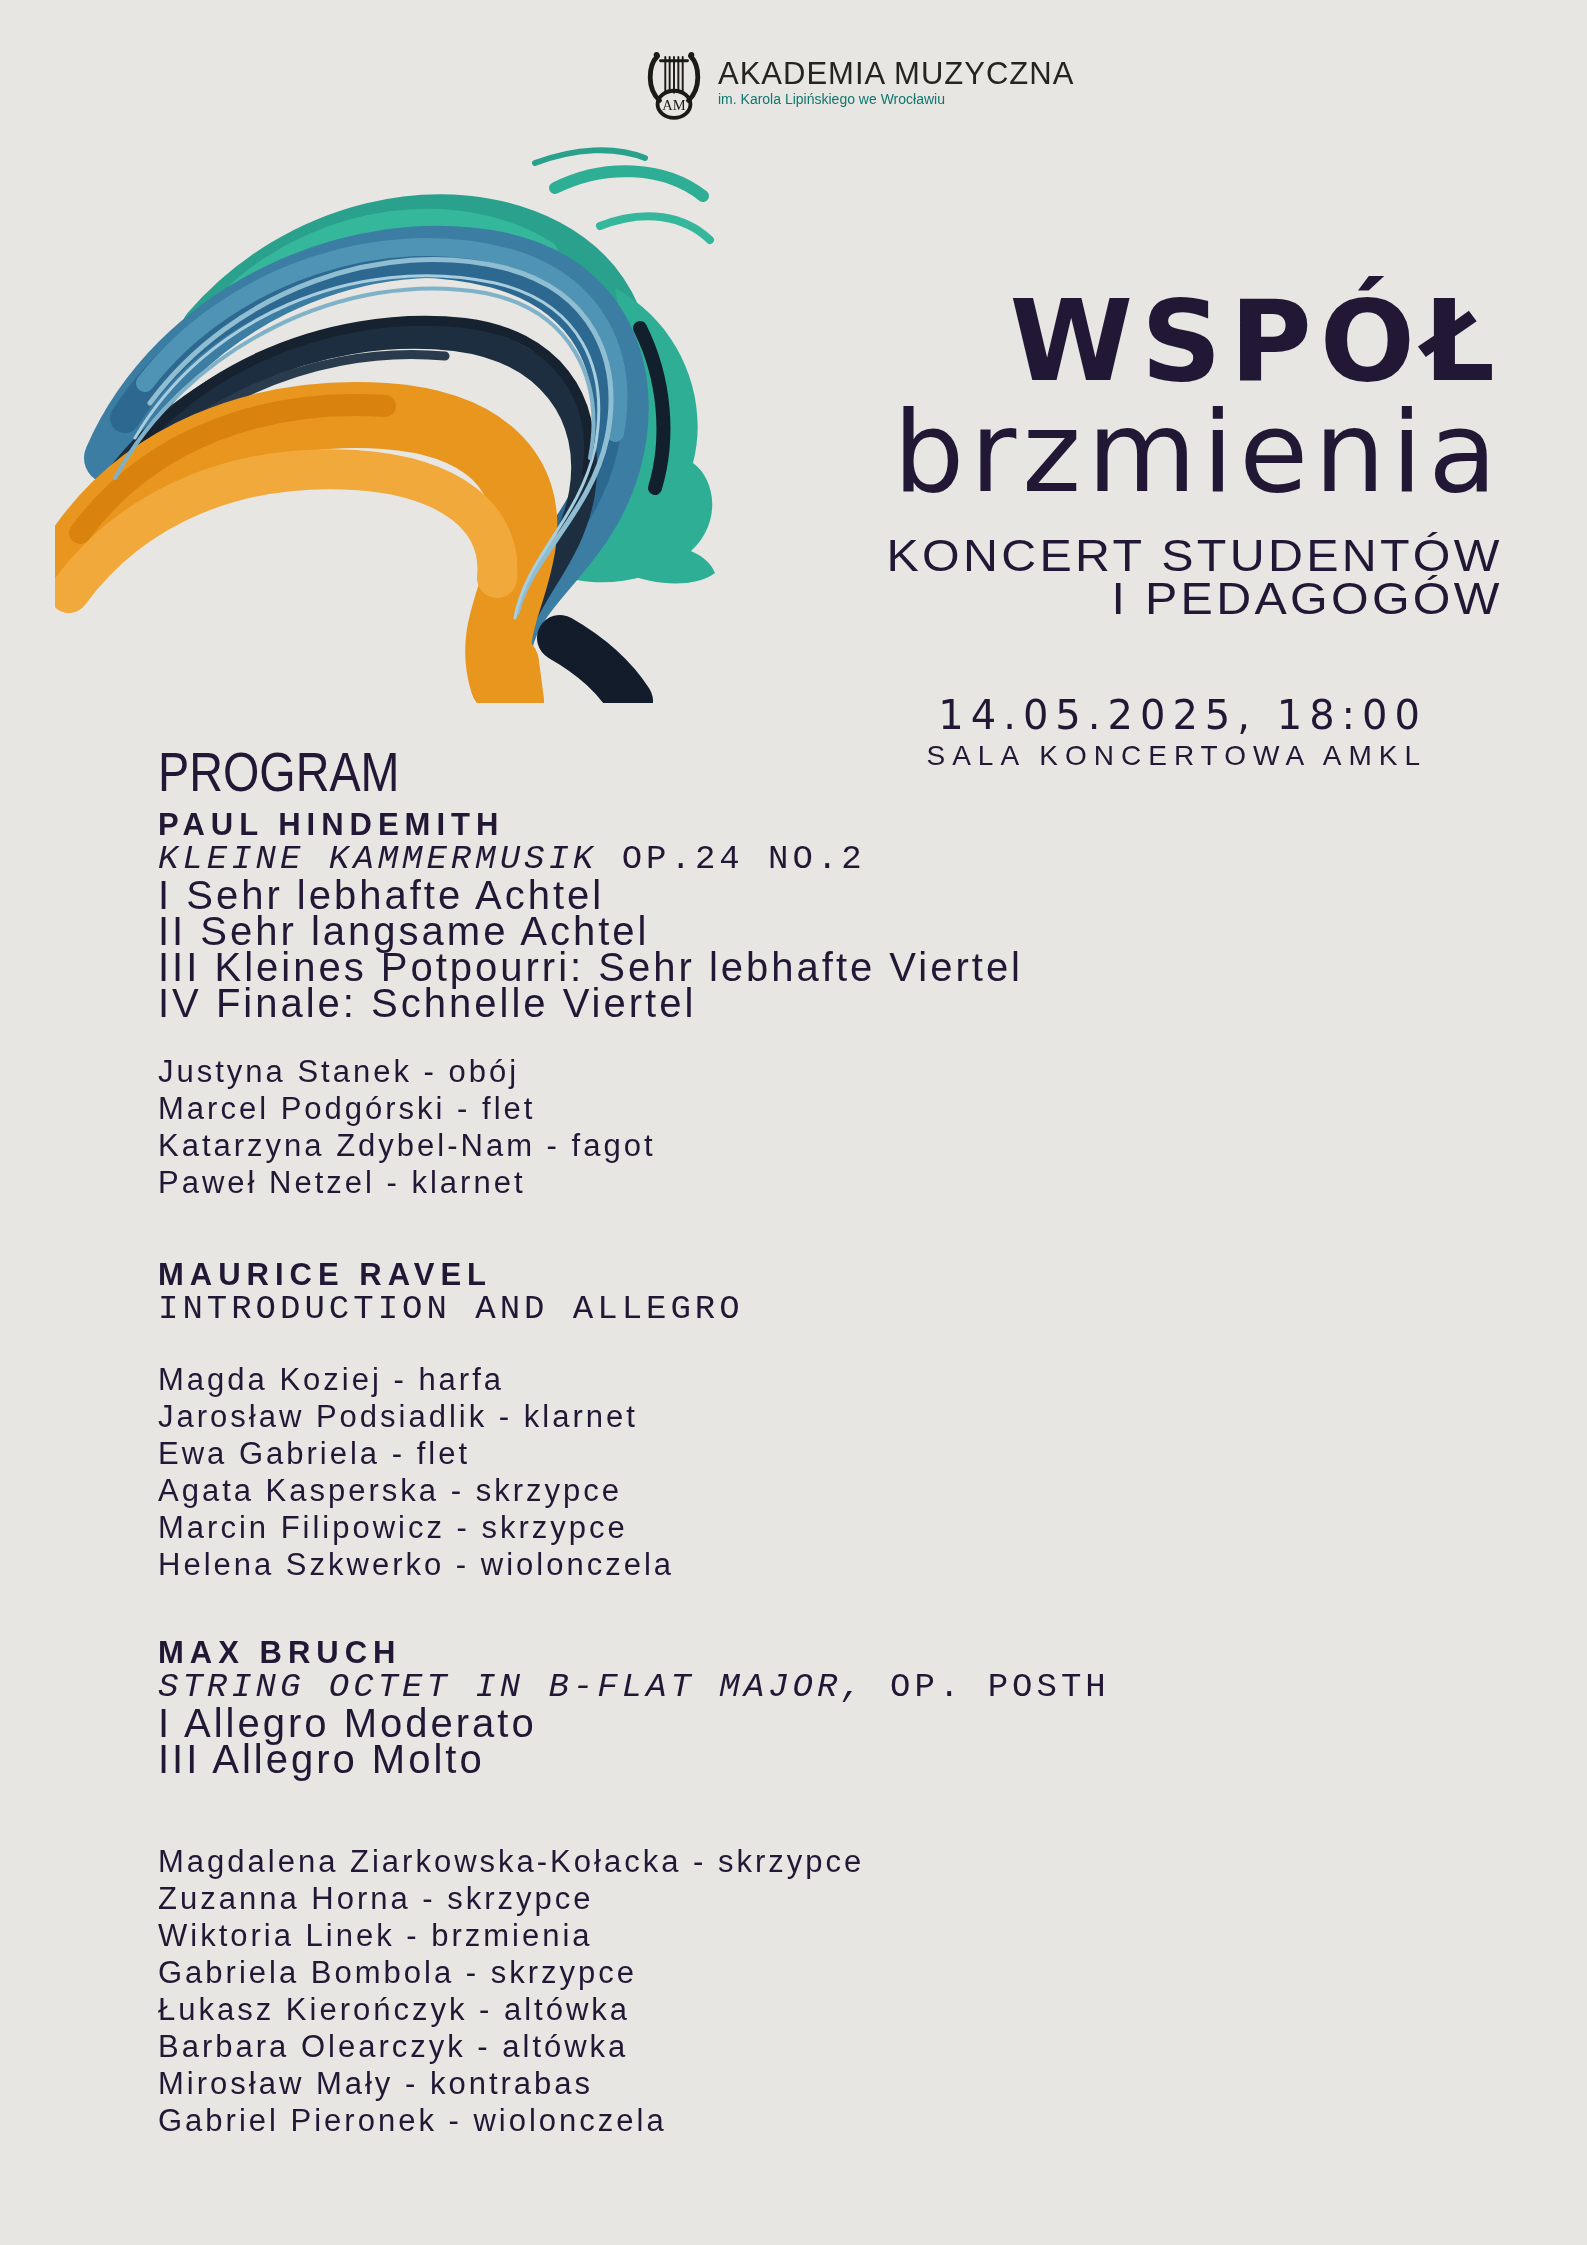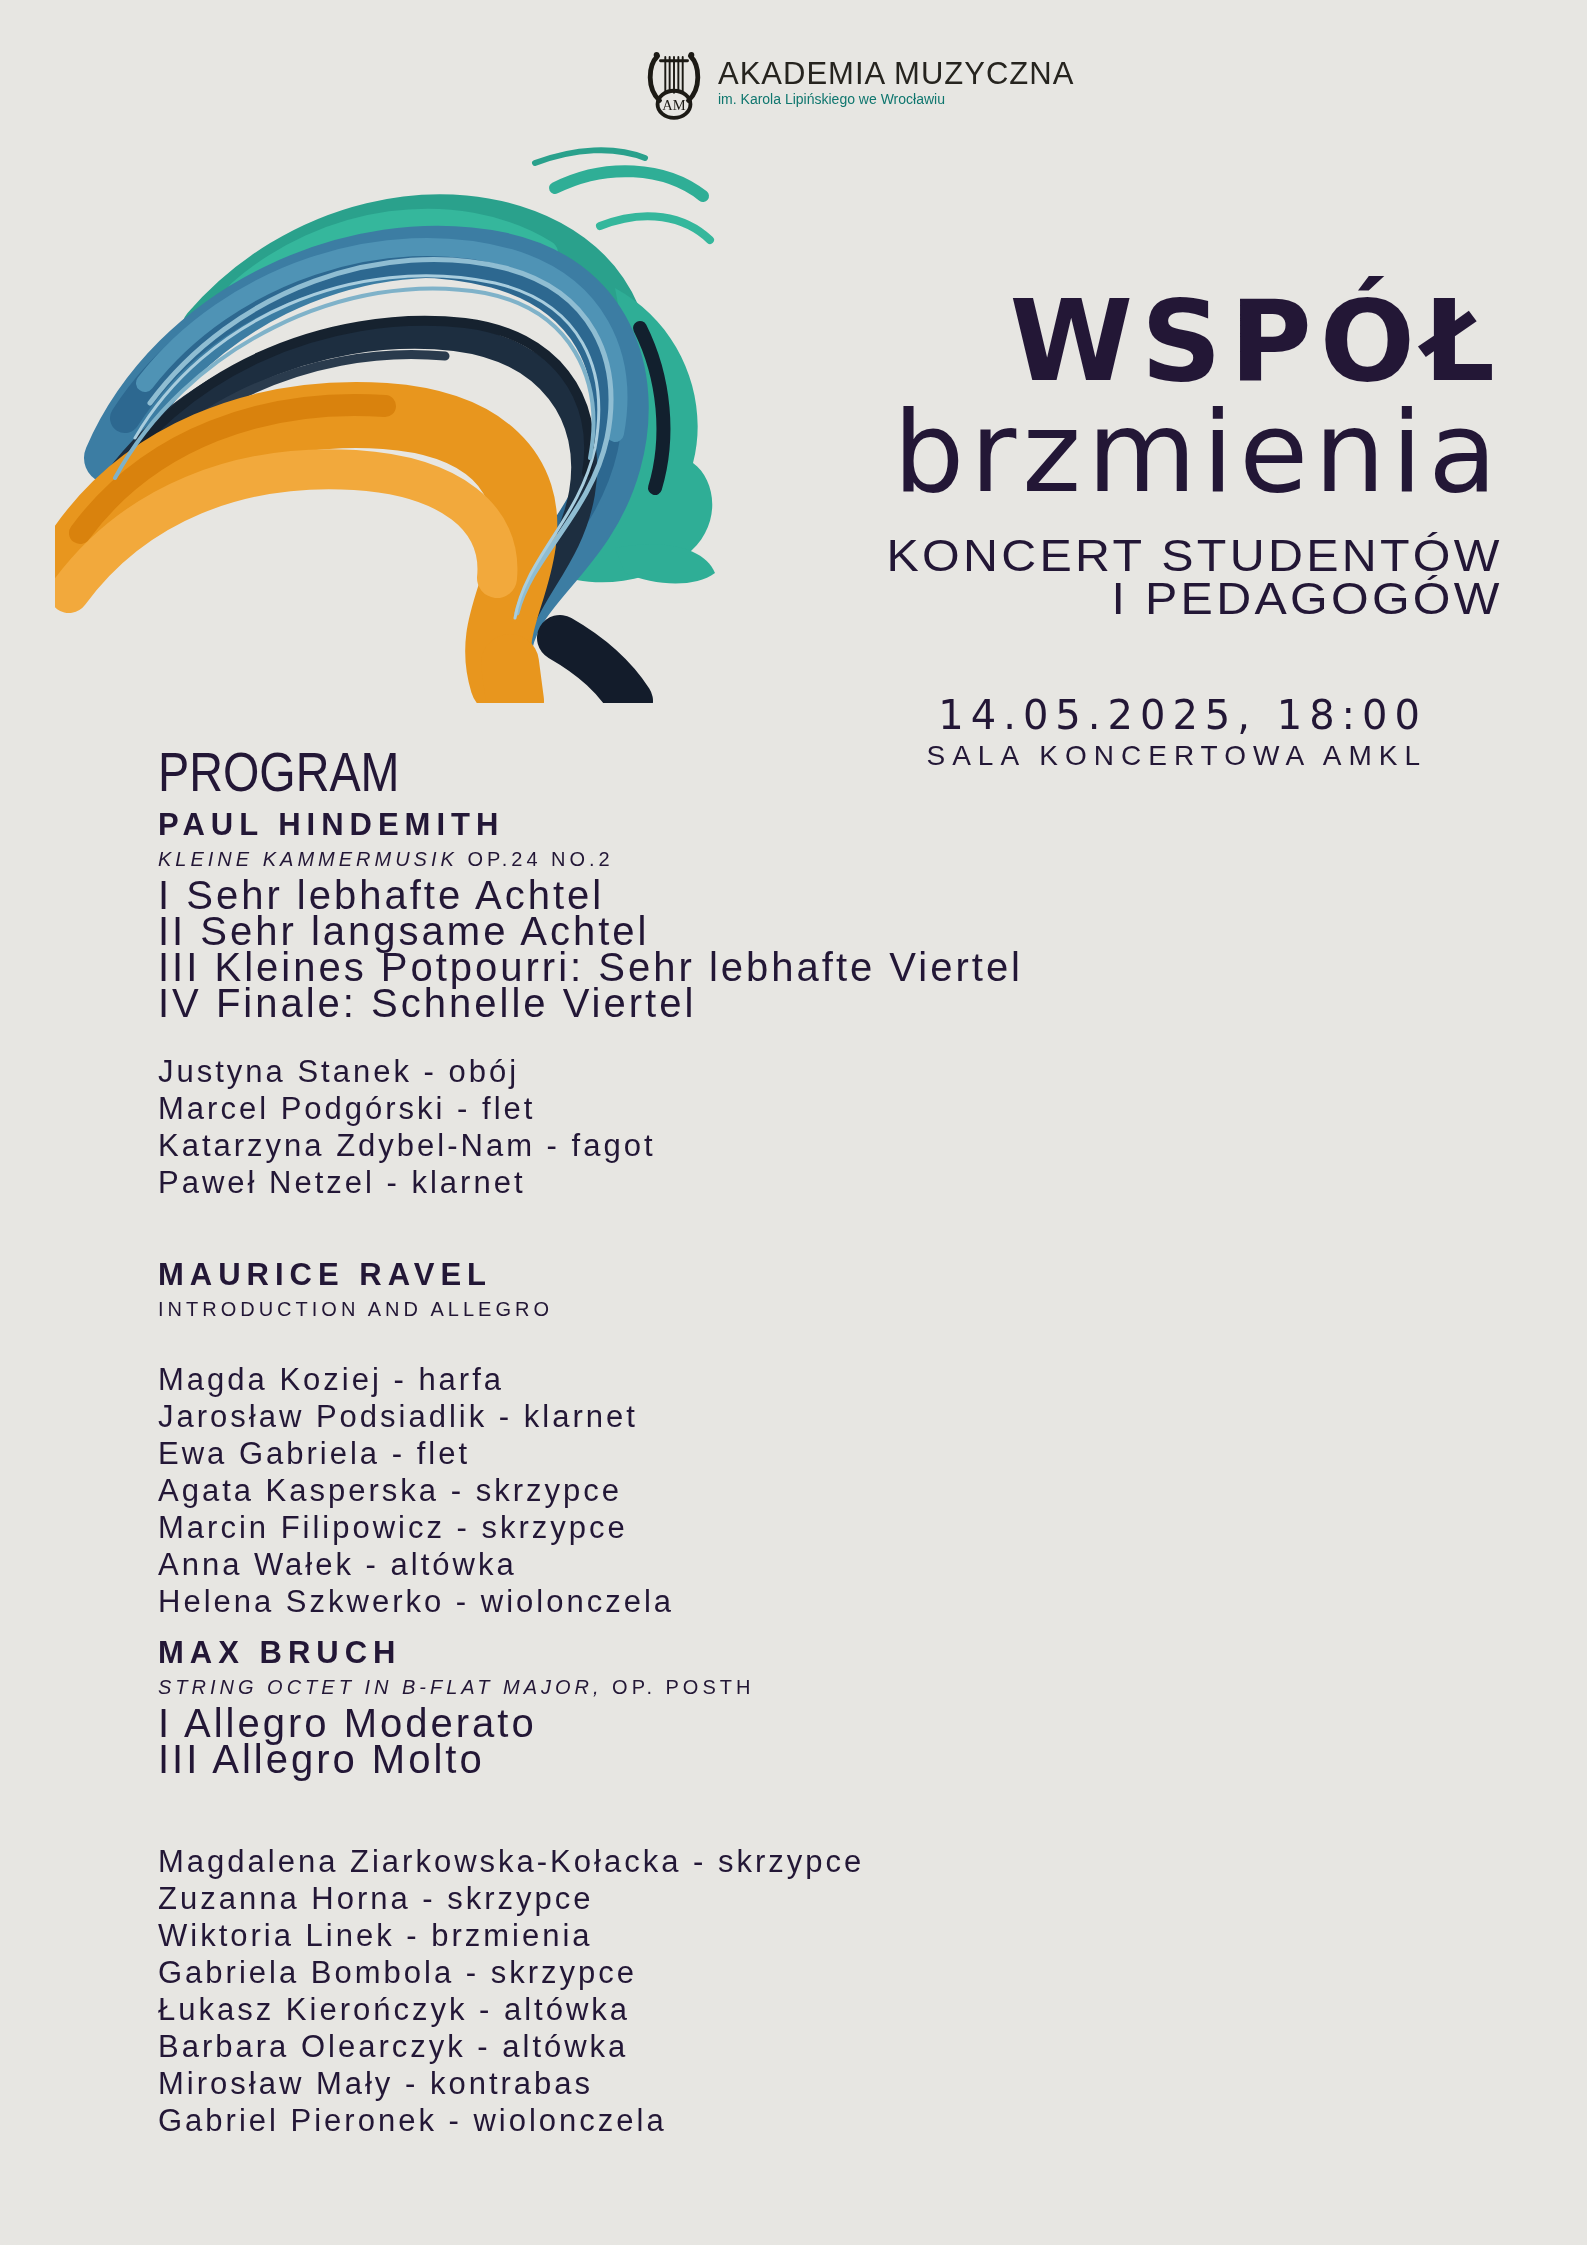--- a/index.html
+++ b/index.html
@@ -27,21 +27,21 @@
   
   .program-heading{
     position:absolute;left:158px;top:740px;font-size:55px;letter-spacing:0px;
     transform:scaleX(0.85);transform-origin:0 50%;white-space:nowrap;
   }
   .section,.performers{position:absolute;left:158px;white-space:nowrap;}
   .sec0{top:808px;} .perf0{top:1053px;}
   .sec1{top:1258px;} .perf1{top:1361px;}
   .sec2{top:1636px;} .perf2{top:1843px;}
   .composer{font-size:31px;font-weight:700;letter-spacing:6px;line-height:33px;}
-  .work{font-size:20px;letter-spacing:4px;line-height:36px;}
+  .work{font-size:34px;letter-spacing:4px;line-height:36px;font-family:Liberation Mono, monospace;}
   .work .it{font-style:italic;}
   .movements .line{font-size:40px;letter-spacing:3px;line-height:36px;}
   .performers .line{font-size:31px;letter-spacing:3px;line-height:37px;}
 </style>
 </head>
 <body>
 
 <div class="poster">
 
   <div class="academy">
@@ -137,21 +137,20 @@
     <div class="composer">MAURICE RAVEL</div>
     <div class="work"><span class="it"></span><span>INTRODUCTION AND ALLEGRO</span></div>
     <div class="movements"></div>
   </div>
   <div class="performers perf1">
       <div class="line">Magda Koziej - harfa</div>
       <div class="line">Jarosław Podsiadlik - klarnet</div>
       <div class="line">Ewa Gabriela - flet</div>
       <div class="line">Agata Kasperska - skrzypce</div>
       <div class="line">Marcin Filipowicz - skrzypce</div>
-      <div class="line">Anna Wałek - altówka</div>
       <div class="line">Helena Szkwerko - wiolonczela</div>
     </div>
 
   <div class="section sec2">
     <div class="composer">MAX BRUCH</div>
     <div class="work"><span class="it">STRING OCTET IN B-FLAT MAJOR,</span><span> OP. POSTH</span></div>
     <div class="movements">
         <div class="line">I Allegro Moderato</div>
         <div class="line">III Allegro Molto</div>
       </div>

